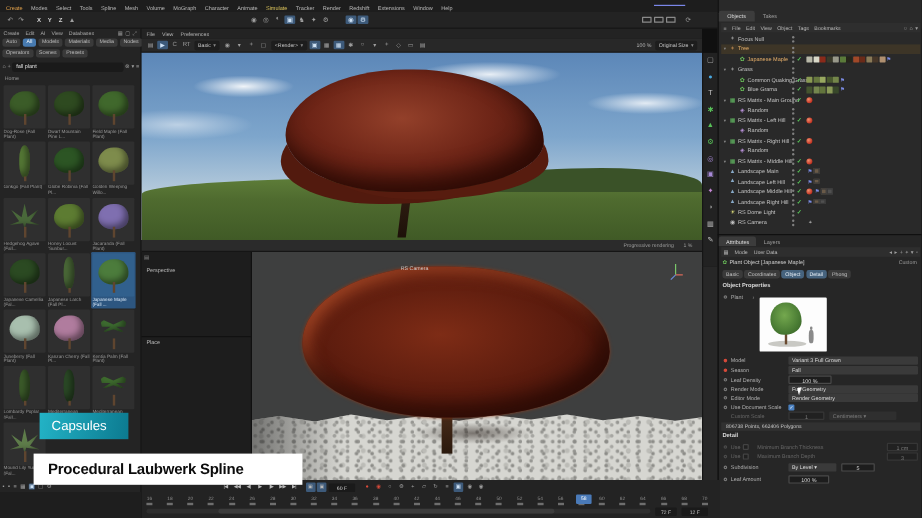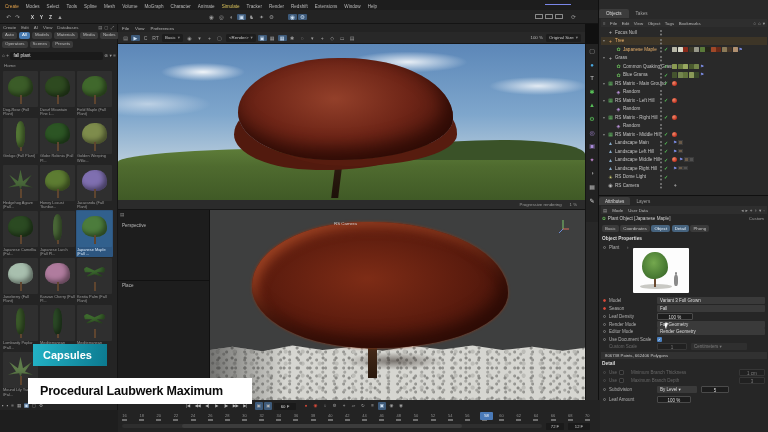--- a/index.html
+++ b/index.html
@@ -191,21 +191,21 @@
   #ruler span{text-align:center}
   #ruler span::after{content:"";display:block;width:5px;height:1.5px;background:#6e6e6e;margin:1px auto 0}
   #playhead{position:absolute;left:362px;top:12px;width:13px;height:8px;background:#4a7ab8;border-radius:1px;
     color:#fff;font-size:4.2px;line-height:8px;text-align:center}
   .rangef{position:absolute;top:23px;height:7px;background:#1a1a1a;border-radius:1px;font-size:4.2px;
     line-height:7px;text-align:center;color:#c8c8c8}
   #tl-scroll{position:absolute;left:4px;top:24px;width:420px;height:4px;background:#2e2e2e;border-radius:2px}
   #tl-scroll::before{content:"";position:absolute;left:60px;width:280px;height:4px;background:#3c3c3c;border-radius:2px}
   #bottomleft{left:0;top:410px;width:118px;height:22px;background:#1e1e1e}
   
-  #badge{left:33px;top:344px;width:74px;height:22px;color:#fff;font-weight:bold;font-size:11px;
+  #badge{left:33px;top:344px;width:74px;height:22px;color:#fff;font-weight:normal;font-size:11px;
     line-height:22px;padding-left:10px;z-index:50}
   #titlebox{left:28px;top:378px;width:224px;height:26px;background:#fff;z-index:50;
     color:#0c0c0c;font-weight:bold;font-size:12.5px;line-height:26px;padding-left:12px;letter-spacing:-0.2px}
 </style>
 </head>
 <body>
 
 <div id="menubar" class="p">
   <span style="display:flex;gap:7px">
 
@@ -1191,13 +1191,13 @@
       <span>70</span>
     </div>
   <div id="playhead">58</div>
   <span class="rangef" style="left:428px;width:18px">72 F</span>
   <span class="rangef" style="left:450px;width:22px">12 F</span>
   <div id="tl-scroll"></div>
 </div>
 <div id="bottomleft" class="p"></div>
 
 <div id="badge" class="p" style="background: linear-gradient(100deg, rgb(35, 179, 198), rgb(12, 122, 144));">Capsules</div>
-<div id="titlebox" class="p">Procedural Laubwerk Maximum</div>
+<div id="titlebox" class="p">Procedural Laubwerk Spline</div>
 
 </body></html>

